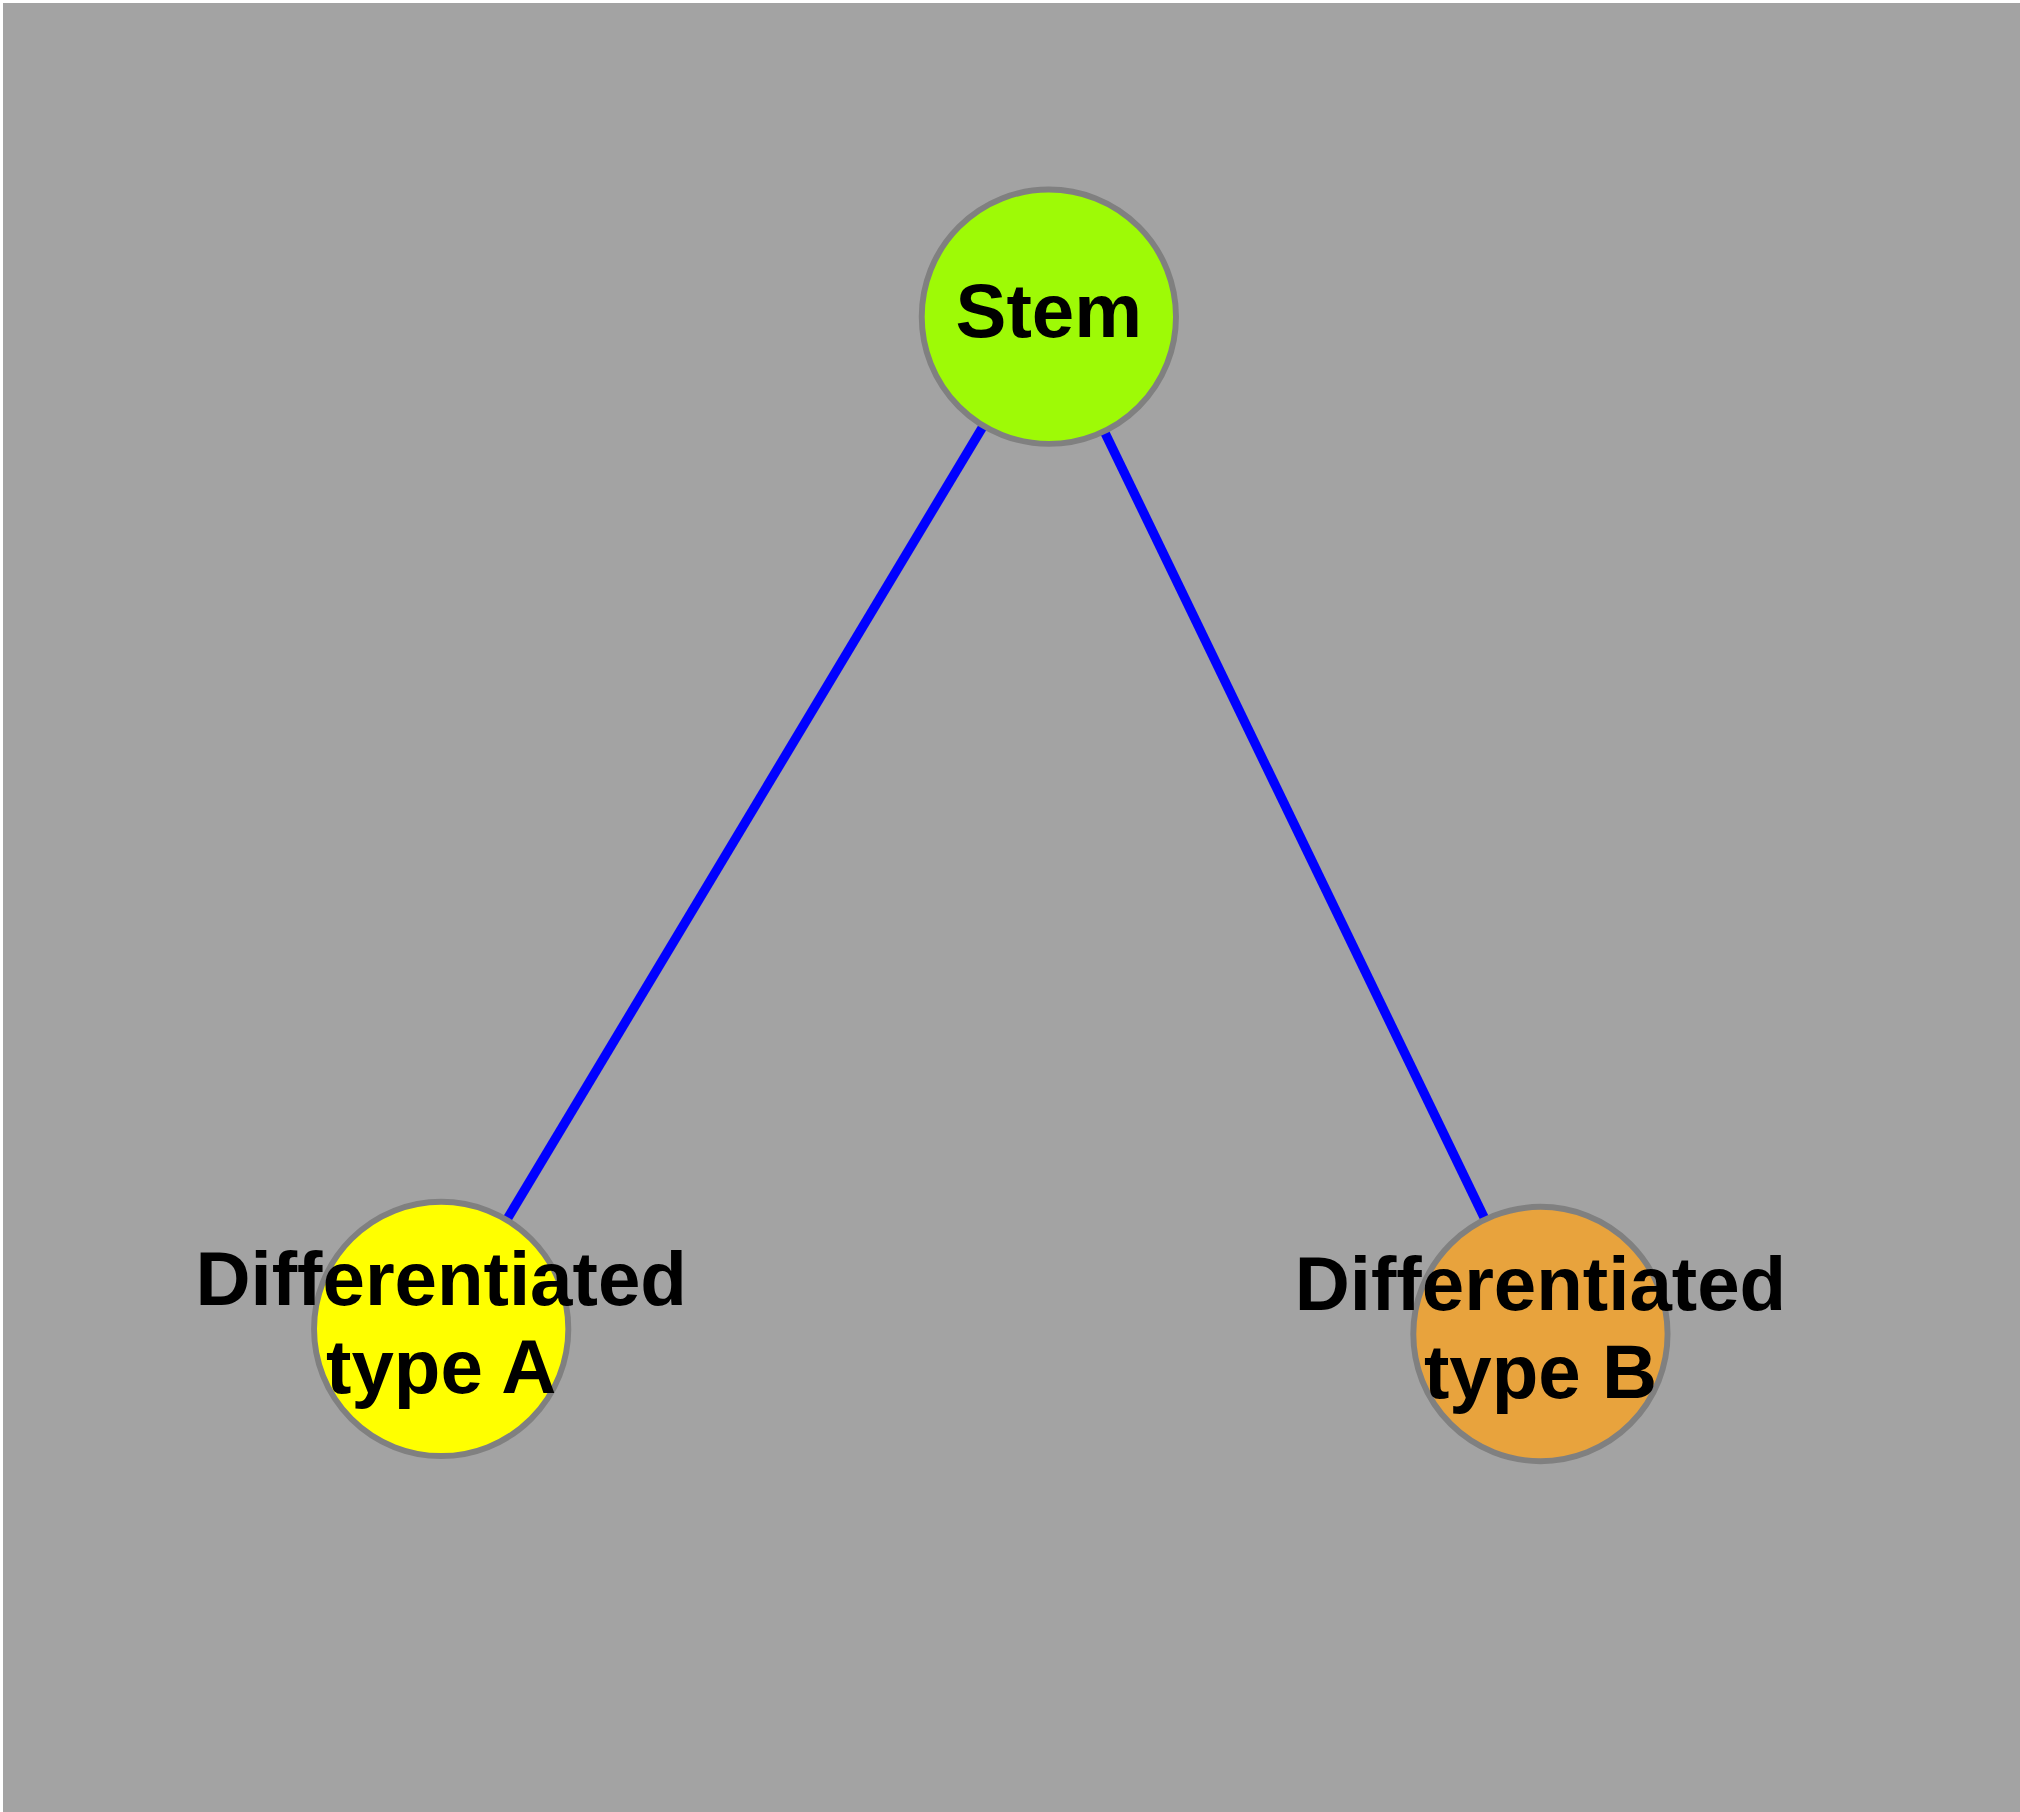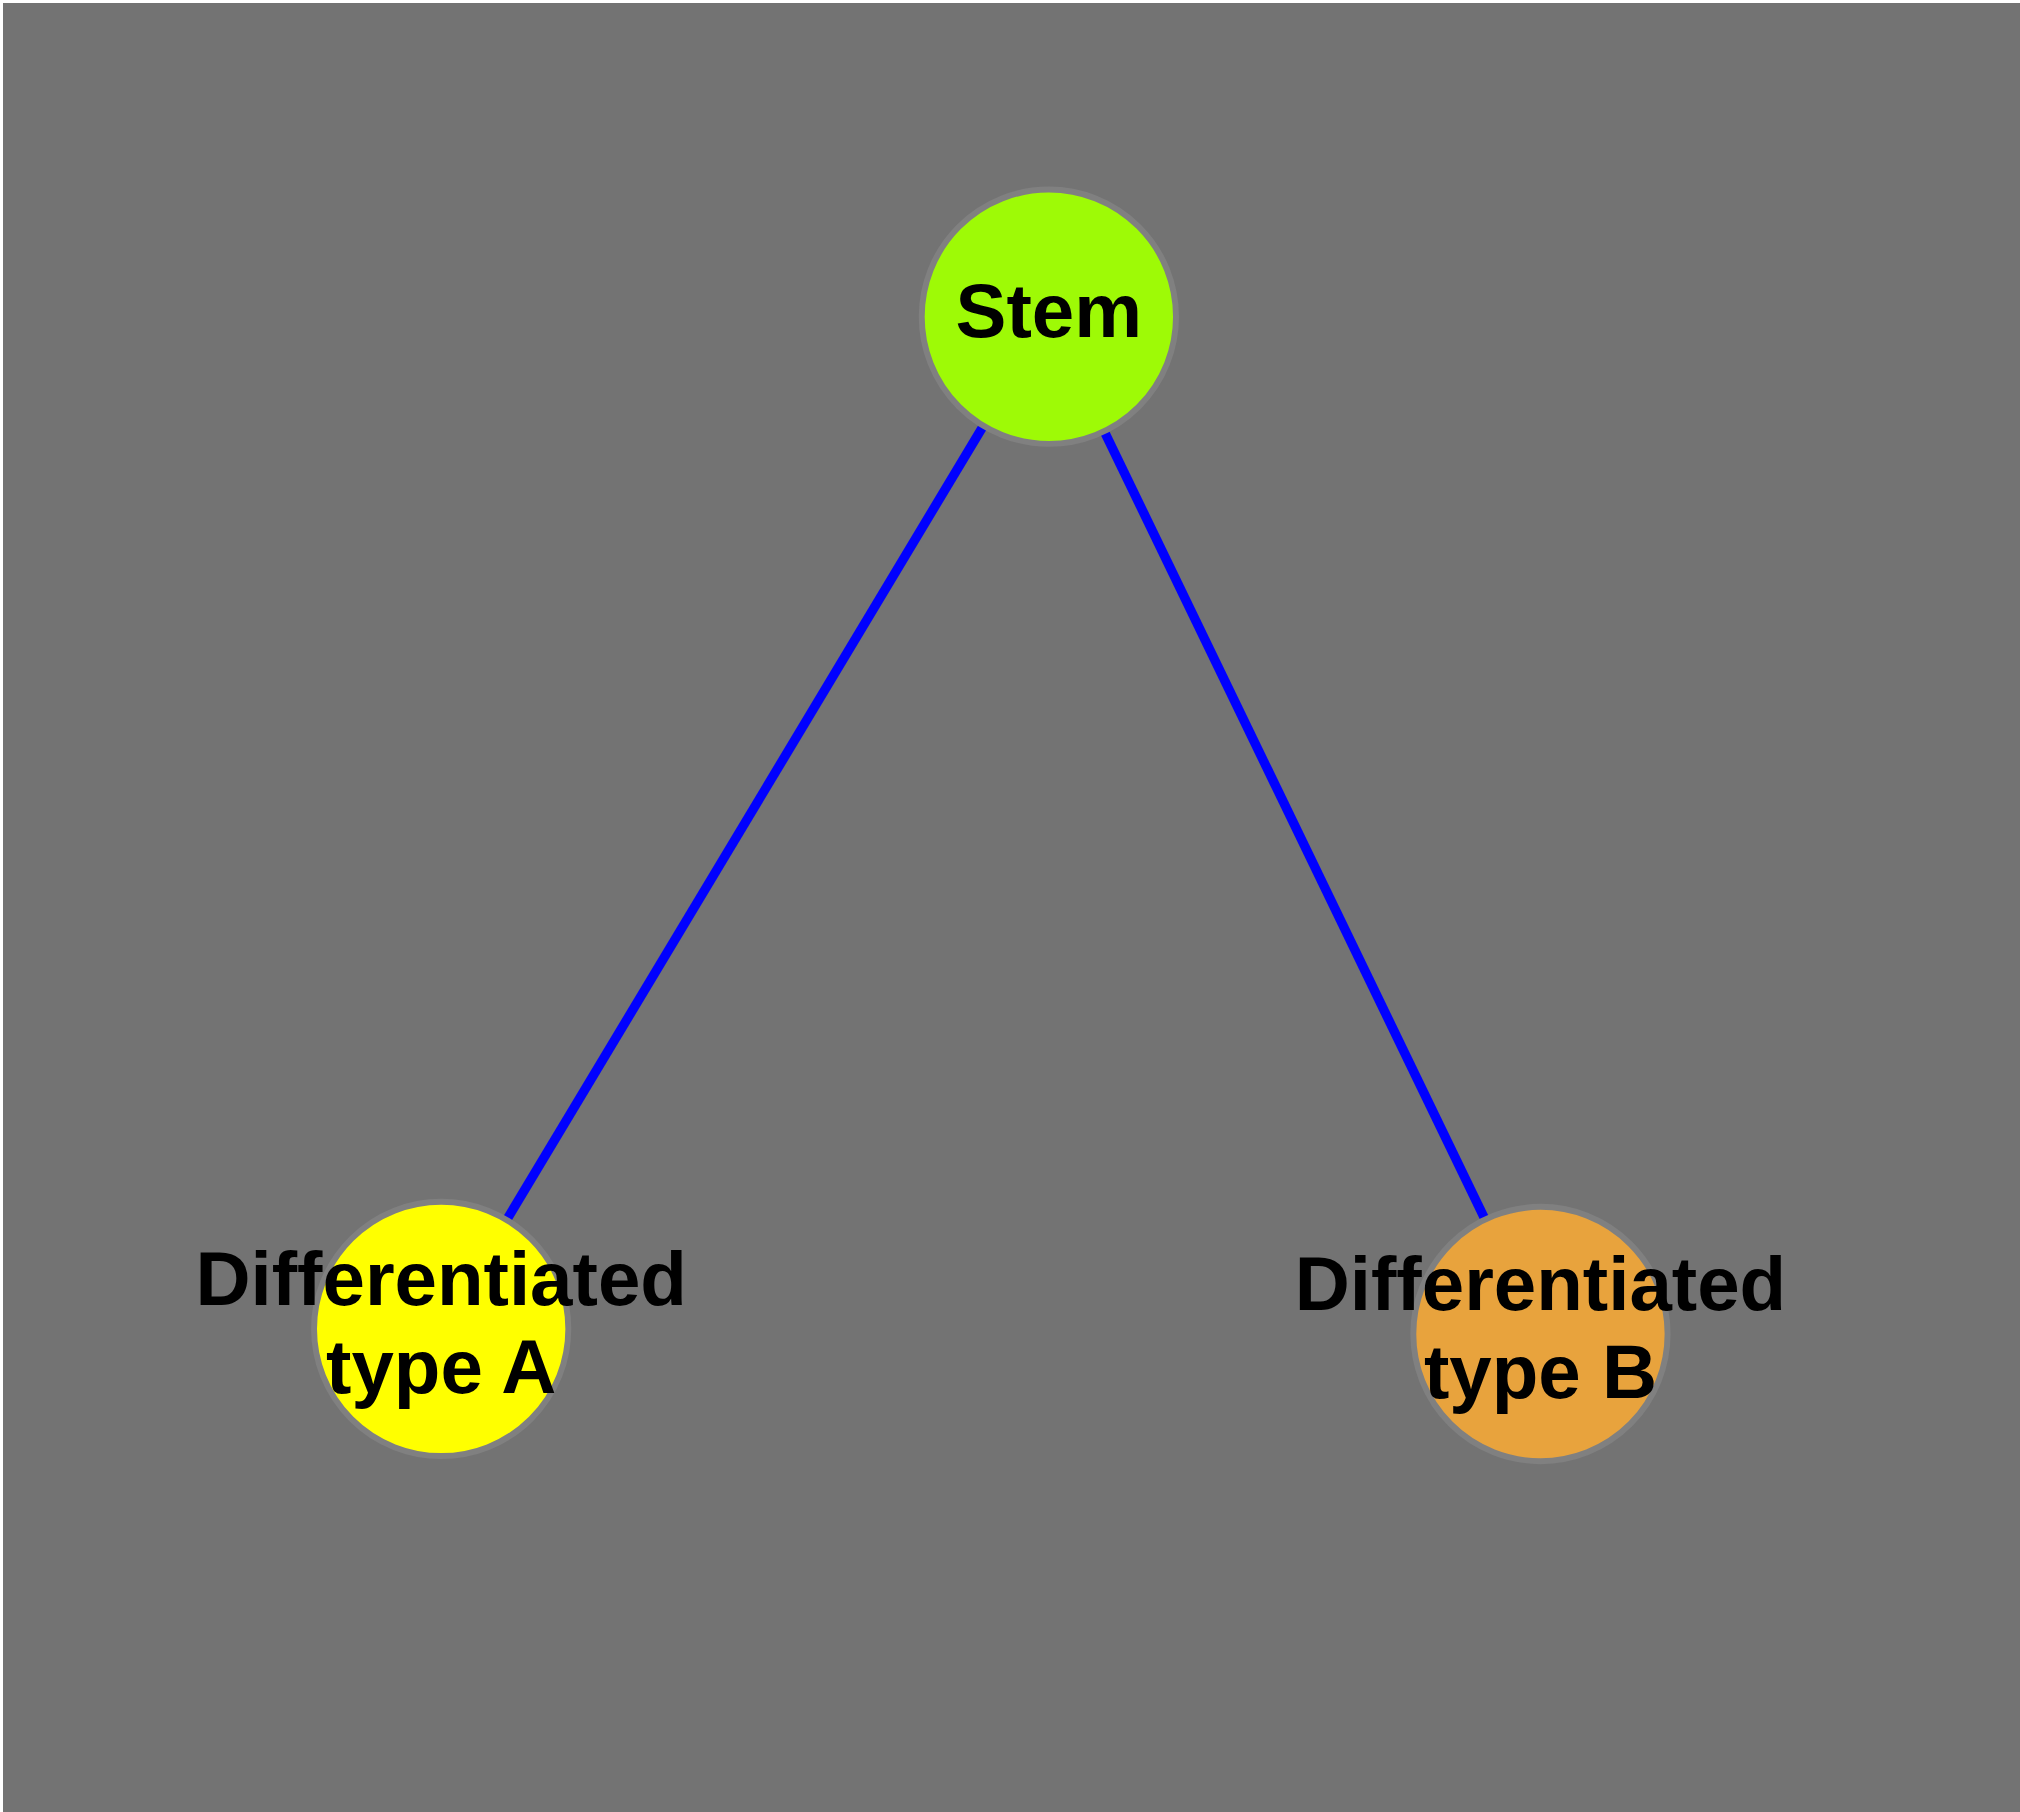--- a/index.html
+++ b/index.html
@@ -13,21 +13,21 @@
     height: 1812px;
     overflow: hidden;
     font-family: "Liberation Sans", sans-serif;
   }
   #canvas {
     position: absolute;
     left: 2.5px;
     top: 2.5px;
     width: 2018px;
     height: 1810px;
-    background: #737373;
+    background: #a3a3a3;
     overflow: hidden;
   }
   #graph-svg {
     position: absolute;
     left: 0;
     top: 0;
     width: 2018px;
     height: 1810px;
     display: block;
   }

